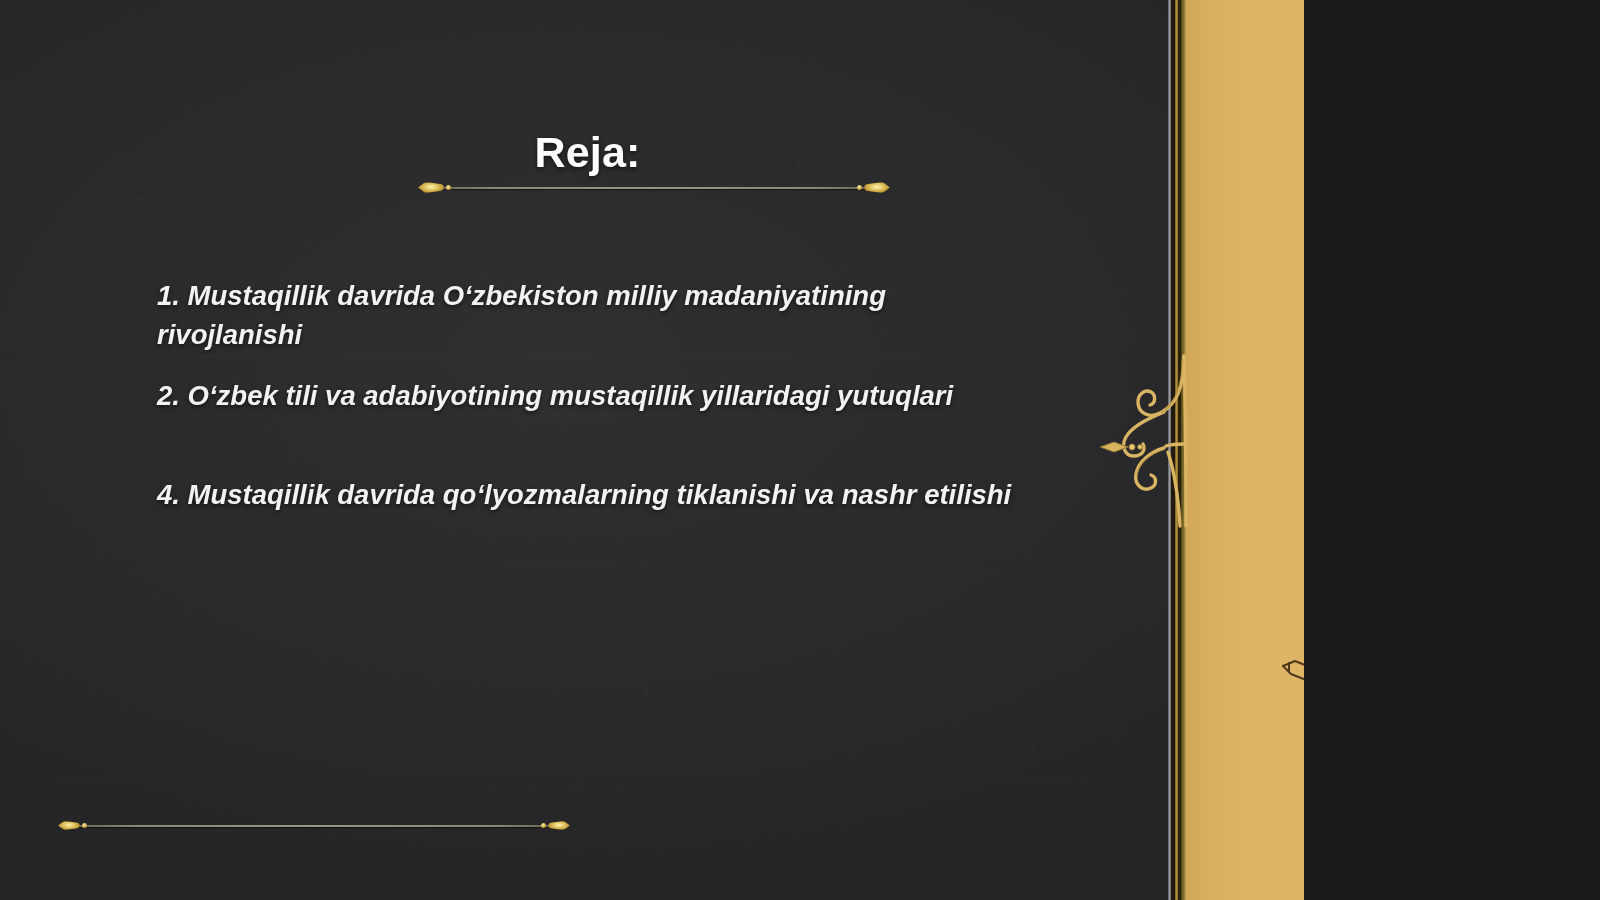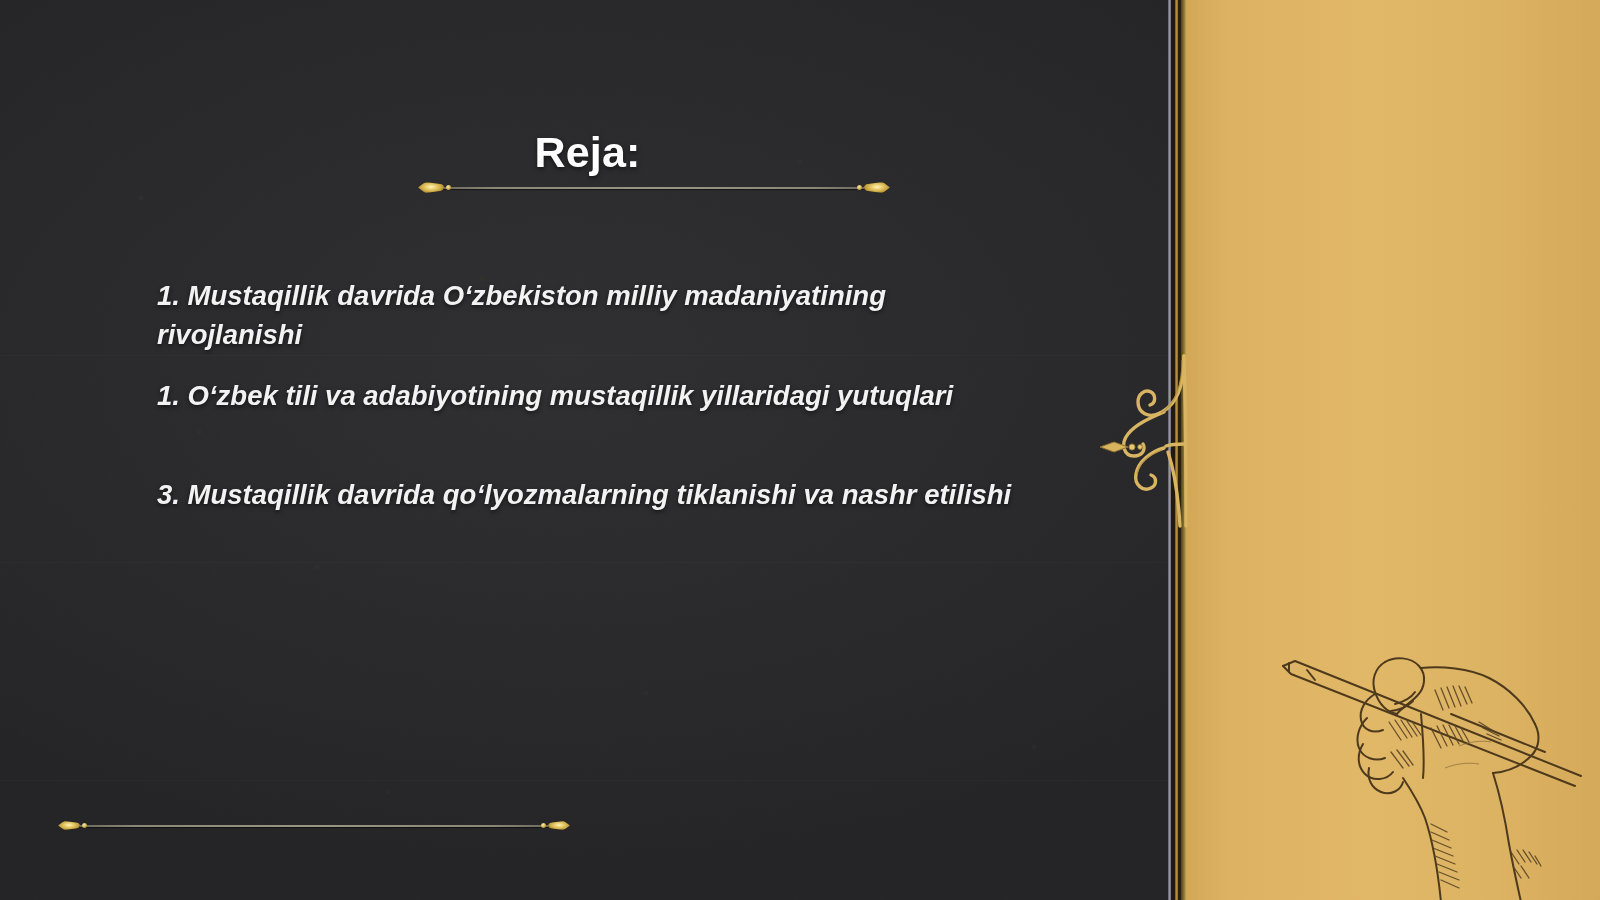--- a/index.html
+++ b/index.html
@@ -5,21 +5,21 @@
   html, body {
     margin: 0;
     padding: 0;
     background: #1a1a1c;
   }
   body {
     font-family: "Liberation Sans", sans-serif;
   }
   .slide {
     position: relative;
-    width: 1600px;
+    width: 1304px;
     height: 900px;
     overflow: hidden;
     background: #d946ef;
   }
 
   
   .dark-panel {
     position: absolute;
     left: 0;
     top: 0;
@@ -219,22 +219,22 @@
   <div class="divider" id="divider-top">
     <div class="rule"></div>
     <div class="bead left"></div>
     <div class="dot dl"></div>
     <div class="bead right"></div>
     <div class="dot dr"></div>
   </div>
 
   <div class="agenda">
     <div class="agenda-item i1">1. Mustaqillik davrida Oʻzbekiston milliy madaniyatining rivojlanishi</div>
-    <div class="agenda-item i2">1. Oʻzbek tili va adabiyotining mustaqillik yillaridagi yutuqlari</div>
-    <div class="agenda-item i3">3. Mustaqillik davrida qoʻlyozmalarning tiklanishi va nashr etilishi</div>
+    <div class="agenda-item i2">2. Oʻzbek tili va adabiyotining mustaqillik yillaridagi yutuqlari</div>
+    <div class="agenda-item i3">4. Mustaqillik davrida qoʻlyozmalarning tiklanishi va nashr etilishi</div>
   </div>
 
   <div class="divider" id="divider-bottom">
     <div class="rule"></div>
     <div class="bead left"></div>
     <div class="dot dl"></div>
     <div class="bead right"></div>
     <div class="dot dr"></div>
   </div>
 

